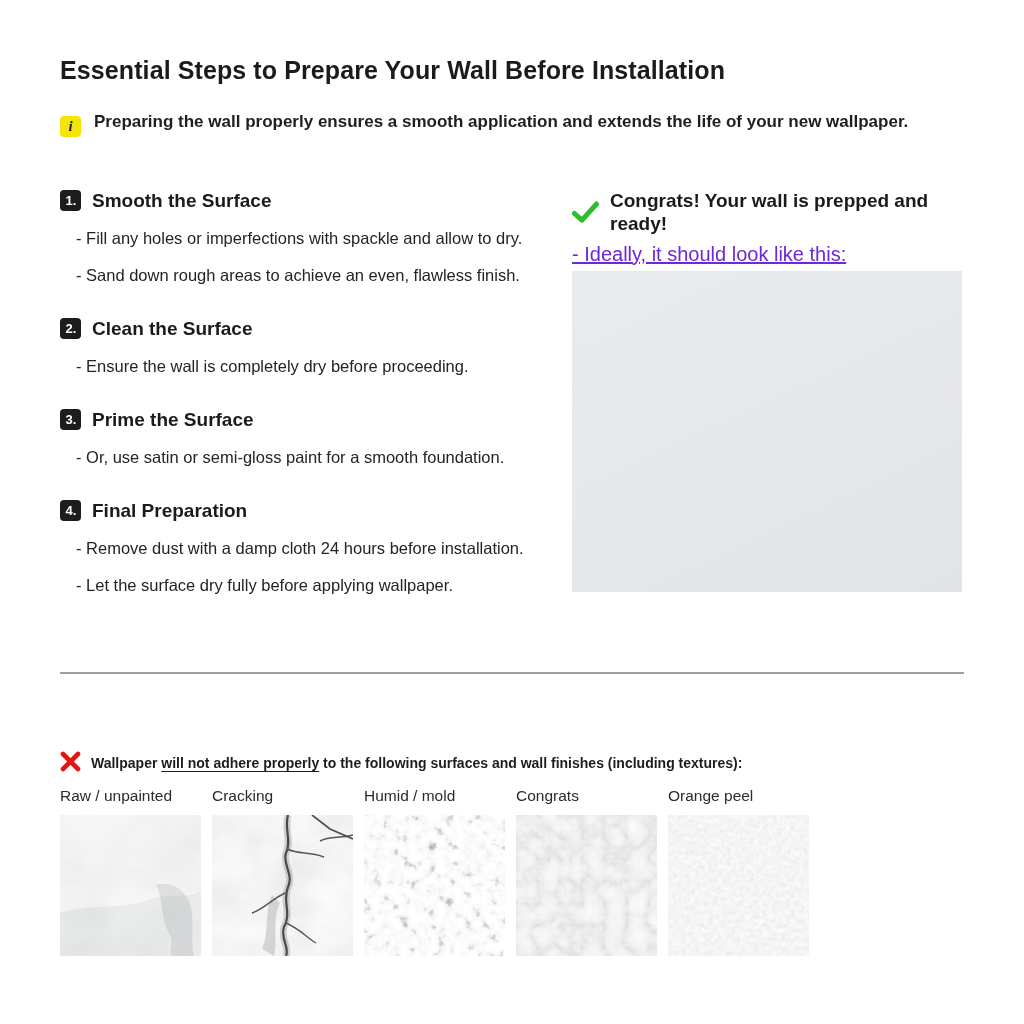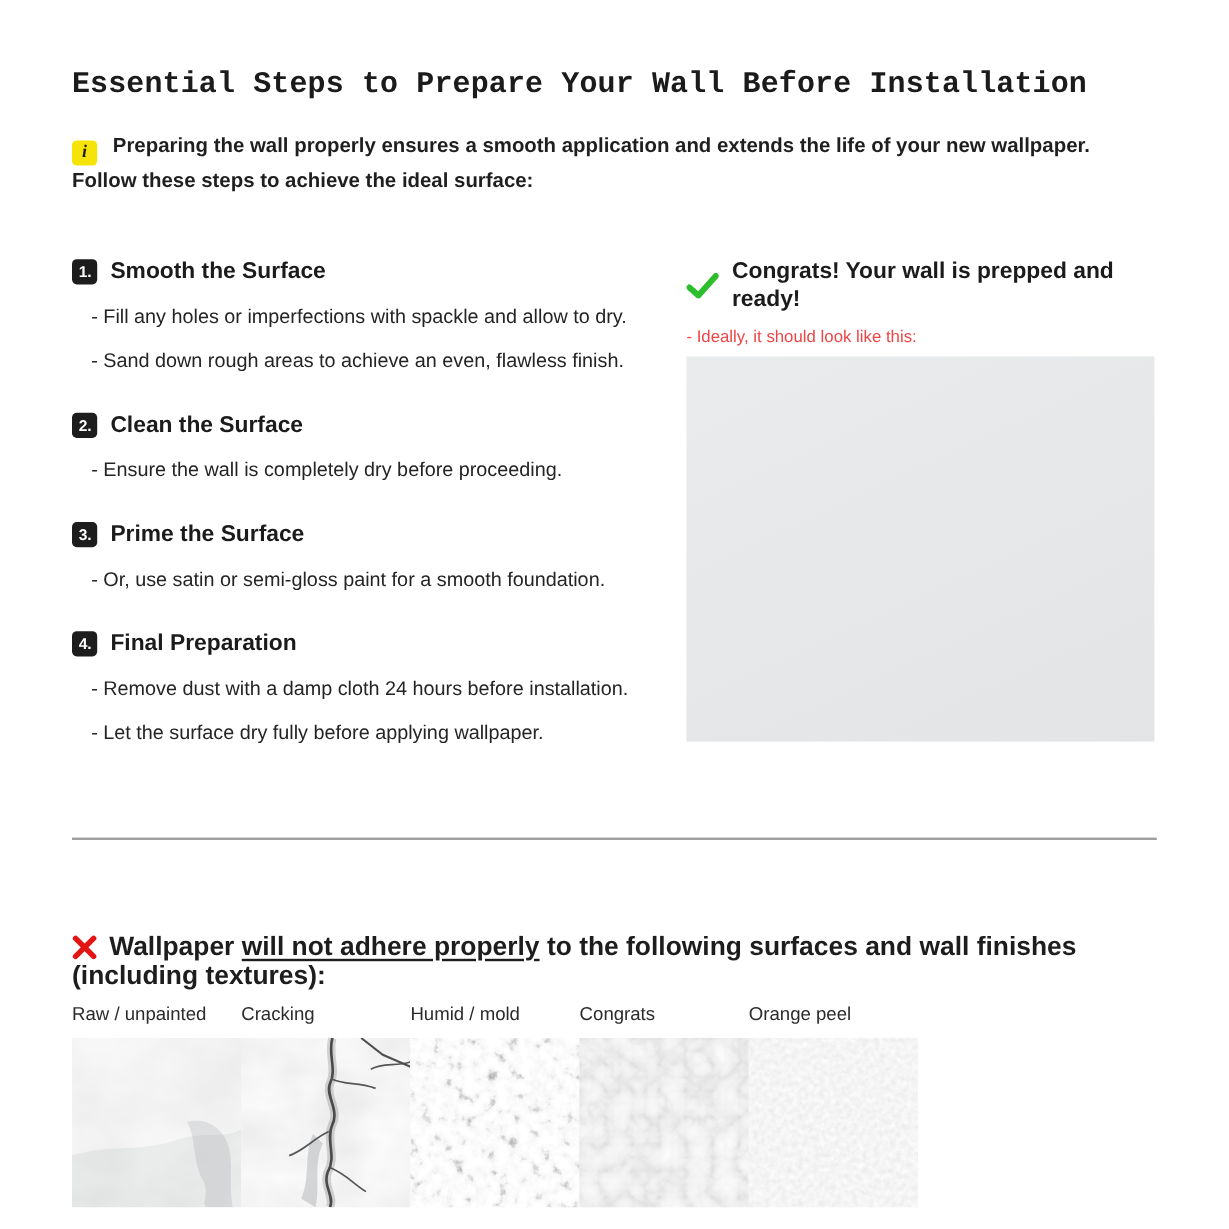--- a/index.html
+++ b/index.html
@@ -7,21 +7,21 @@
   body {
     width: 1024px; height: 1024px; overflow: hidden;
     background: #ffffff;
     font-family: "Liberation Sans", sans-serif;
     color: #242424;
   }
   .page { padding: 56px 60px 0 60px; width: 1024px; }
 
   .page-title {
     font-size: 25px; font-weight: 700; color: #1b1b1b;
-    margin: 0 0 24px 0; letter-spacing: 0.1px; font-family: Liberation Mono, monospace;
+    margin: 0 0 24px 0; letter-spacing: 0.1px;
   }
 
   .intro { margin: 0; font-size: 17px; font-weight: 600; line-height: 25px; color: #1f1f1f; }
   .intro .line { display: block; }
   .info-icon {
     display: inline-flex; align-items: center; justify-content: center;
     width: 21px; height: 21px; border-radius: 4px;
     background: #f6e409; color: #1c1c1c;
     font-family: "Liberation Serif", serif;
     font-style: italic; font-weight: 700; font-size: 15px;
@@ -40,38 +40,38 @@
   }
   .step-badge {
     flex: none; width: 21px; height: 21px; border-radius: 4px;
     background: #1d1d1d; color: #ffffff;
     font-size: 13px; font-weight: 700;
     display: flex; align-items: center; justify-content: center;
     padding-left: 1px;
   }
   .bullet { margin: 16px; font-size: 16.5px; line-height: 21px; color: #242424; font-weight: 400; }
 
-  .result-sub { margin: 0 0 6px 0; font-size: 14px; line-height: 21px; color: #ef4444; }
+  .result-sub { margin: 0 0 6px 0; font-size: 20px; line-height: 21px; color: #6d28d9; text-decoration: underline; }
   .check-icon, .cross-icon { flex: none; display: inline-block; line-height: 0; }
   .wall-sample {
     width: 390px; height: 321px; margin-top: 3px;
     background: linear-gradient(155deg, #eaebec 0%, #e7e8e9 45%, #e3e4e6 100%);
   }
 
   .divider { border: none; border-top: 2px solid #9f9f9f; margin: 45px 0 0 0; }
 
   .warning {
-    margin: 77px 0 0 0; font-size: 22px; font-weight: 600;
+    margin: 77px 0 0 0; font-size: 14px; font-weight: 600;
     line-height: 24px; color: #1d1d1d;
   }
   .warning .cross-icon { margin-right: 10px; vertical-align: -4px; }
   .warning-em { font-weight: 700; }
   .warning-em u { text-underline-offset: 3px; }
 
-  .texture-grid { display: flex; margin-top: 12px; }
+  .texture-grid { display: flex; gap: 11px; margin-top: 12px; }
   .texture { margin: 0; width: 141px; }
   .texture-label {
     margin: 0 0 10px 0; font-size: 15.5px; line-height: 18px;
     color: #2b2b2b; font-weight: 400;
   }
   .texture-img { display: block; width: 141px; height: 141px; background: #f4f4f4; }
   .defs-svg { position: absolute; width: 0; height: 0; }
 </style>
 </head>
 <body>
@@ -142,21 +142,20 @@
 </svg>
 
 <div class="page">
 
   <h1 class="page-title">Essential Steps to Prepare Your Wall Before Installation</h1>
 
   <p class="intro">
     <span class="line"><span class="info-icon">
           <span>i</span>
         </span><span>Preparing the wall properly ensures a smooth application and extends the life of your new wallpaper.</span></span>
-    <span class="line">Follow these steps to achieve the ideal surface:</span>
   </p>
 
   <div class="columns">
 
     <div class="col-left">
 
       <div class="step">
         <h2 class="step-heading">
           <span class="step-badge">1.</span>
           <span>Smooth the Surface</span>

